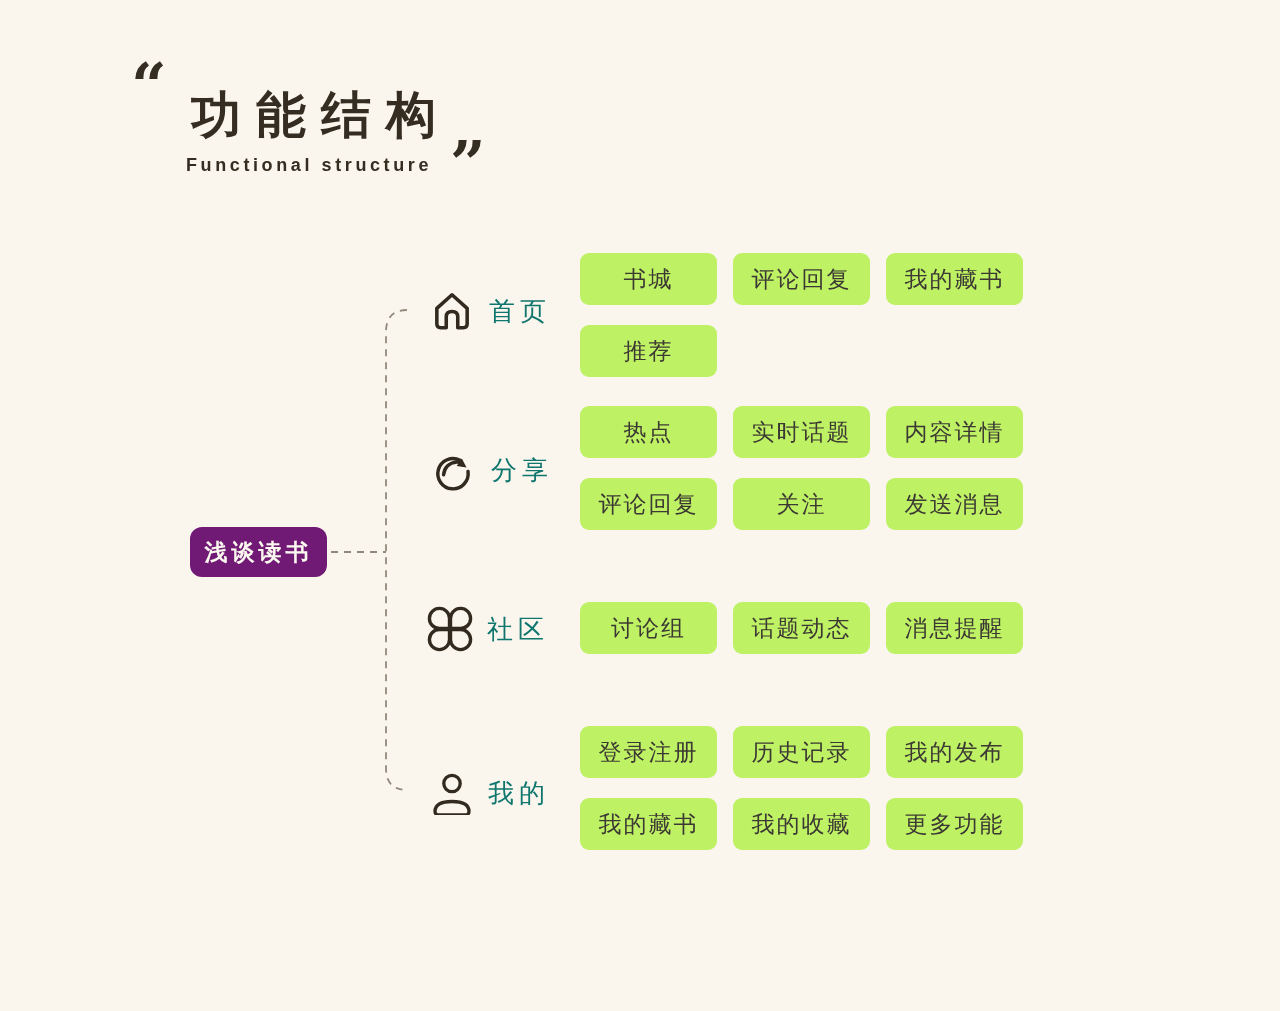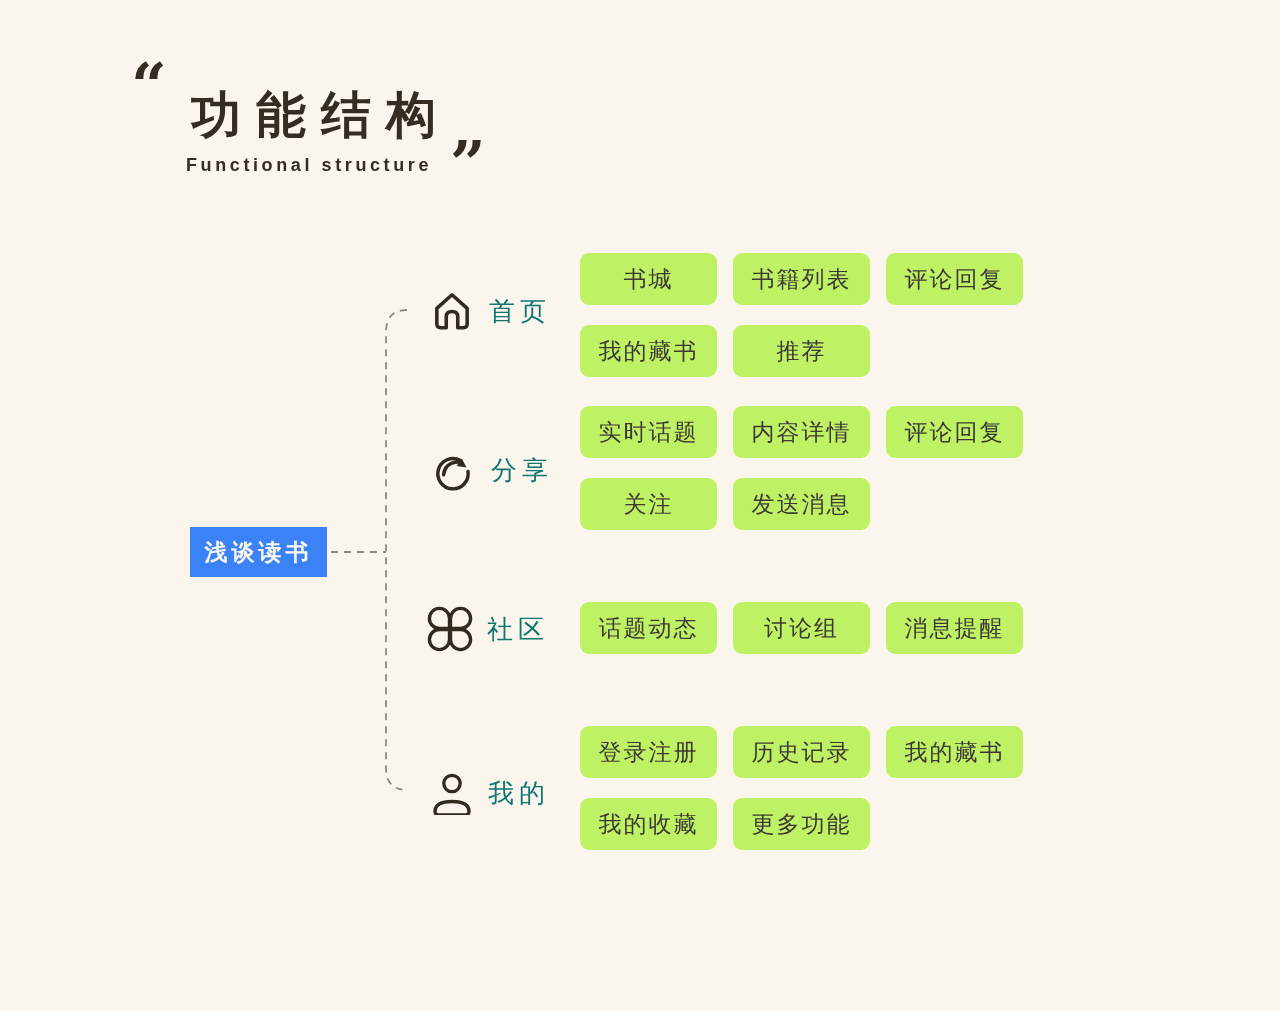--- a/index.html
+++ b/index.html
@@ -11,22 +11,22 @@
   .q{position:absolute;color:#352d22;font-family:"DejaVu Serif","Liberation Serif",serif;
      font-weight:700;line-height:1;}
   .q-open{left:131px;top:55px;font-size:62px;}
   .q-close{left:450px;top:133px;font-size:62px;}
   .main-title{position:absolute;left:183px;top:74px;margin:8px;font-size:50px;font-weight:700;
      letter-spacing:15px;color:#352d22;white-space:nowrap;}
   .subtitle{position:absolute;left:186px;top:155px;font-size:18px;font-weight:600;
      letter-spacing:3.6px;color:#352d22;white-space:nowrap;}
   
   .root-node{
-    position:absolute;left:190px;top:527px;width:137px;height:50px;background:#3b82f6;
-    border-radius:0;color:#fbf8f0;display:flex;align-items:center;justify-content:center;
+    position:absolute;left:190px;top:527px;width:137px;height:50px;background:#701a75;
+    border-radius:12px;color:#fbf8f0;display:flex;align-items:center;justify-content:center;
     font-size:23px;font-weight:700;letter-spacing:4px;
   }
   
   .connectors{position:absolute;left:0;top:0;pointer-events:none;}
   
   .branch{position:absolute;display:flex;align-items:center;gap:14px;height:46px;}
   .branch .label{font-size:26px;letter-spacing:5px;color:#0f766e;white-space:nowrap;}
   .branch svg{display:block;}
   .b1{left:429px;top:288px;}
   .b2{left:431px;top:447px;}
@@ -95,41 +95,42 @@
   <div class="branch b4">
     <svg width="44" height="44" viewBox="0 0 44 44">
       <circle cx="22" cy="12.5" r="8.2" fill="none" stroke="#322a1f" stroke-width="3.3"></circle>
       <path d="M5 40.5 Q5 30.5 22 30.5 Q39 30.5 39 40.5 Q39 44 34.5 44 L9.5 44 Q5 44 5 40.5 Z" fill="none" stroke="#322a1f" stroke-width="3.3" stroke-linejoin="round"></path>
     </svg>
     <span class="label">我的</span>
   </div>
 
   <div class="group g1">
     <div class="node-box">书城</div>
-    <div class="node-box">书籍列表</div>
     <div class="node-box">评论回复</div>
     <div class="node-box">我的藏书</div>
     <div class="node-box">推荐</div>
   </div>
 
   <div class="group g2">
+    <div class="node-box">热点</div>
     <div class="node-box">实时话题</div>
     <div class="node-box">内容详情</div>
     <div class="node-box">评论回复</div>
     <div class="node-box">关注</div>
     <div class="node-box">发送消息</div>
   </div>
 
   <div class="group g3">
+    <div class="node-box">讨论组</div>
     <div class="node-box">话题动态</div>
-    <div class="node-box">讨论组</div>
     <div class="node-box">消息提醒</div>
   </div>
 
   <div class="group g4">
     <div class="node-box">登录注册</div>
     <div class="node-box">历史记录</div>
+    <div class="node-box">我的发布</div>
     <div class="node-box">我的藏书</div>
     <div class="node-box">我的收藏</div>
     <div class="node-box">更多功能</div>
   </div>
 
 </div>
 
 </body></html>

